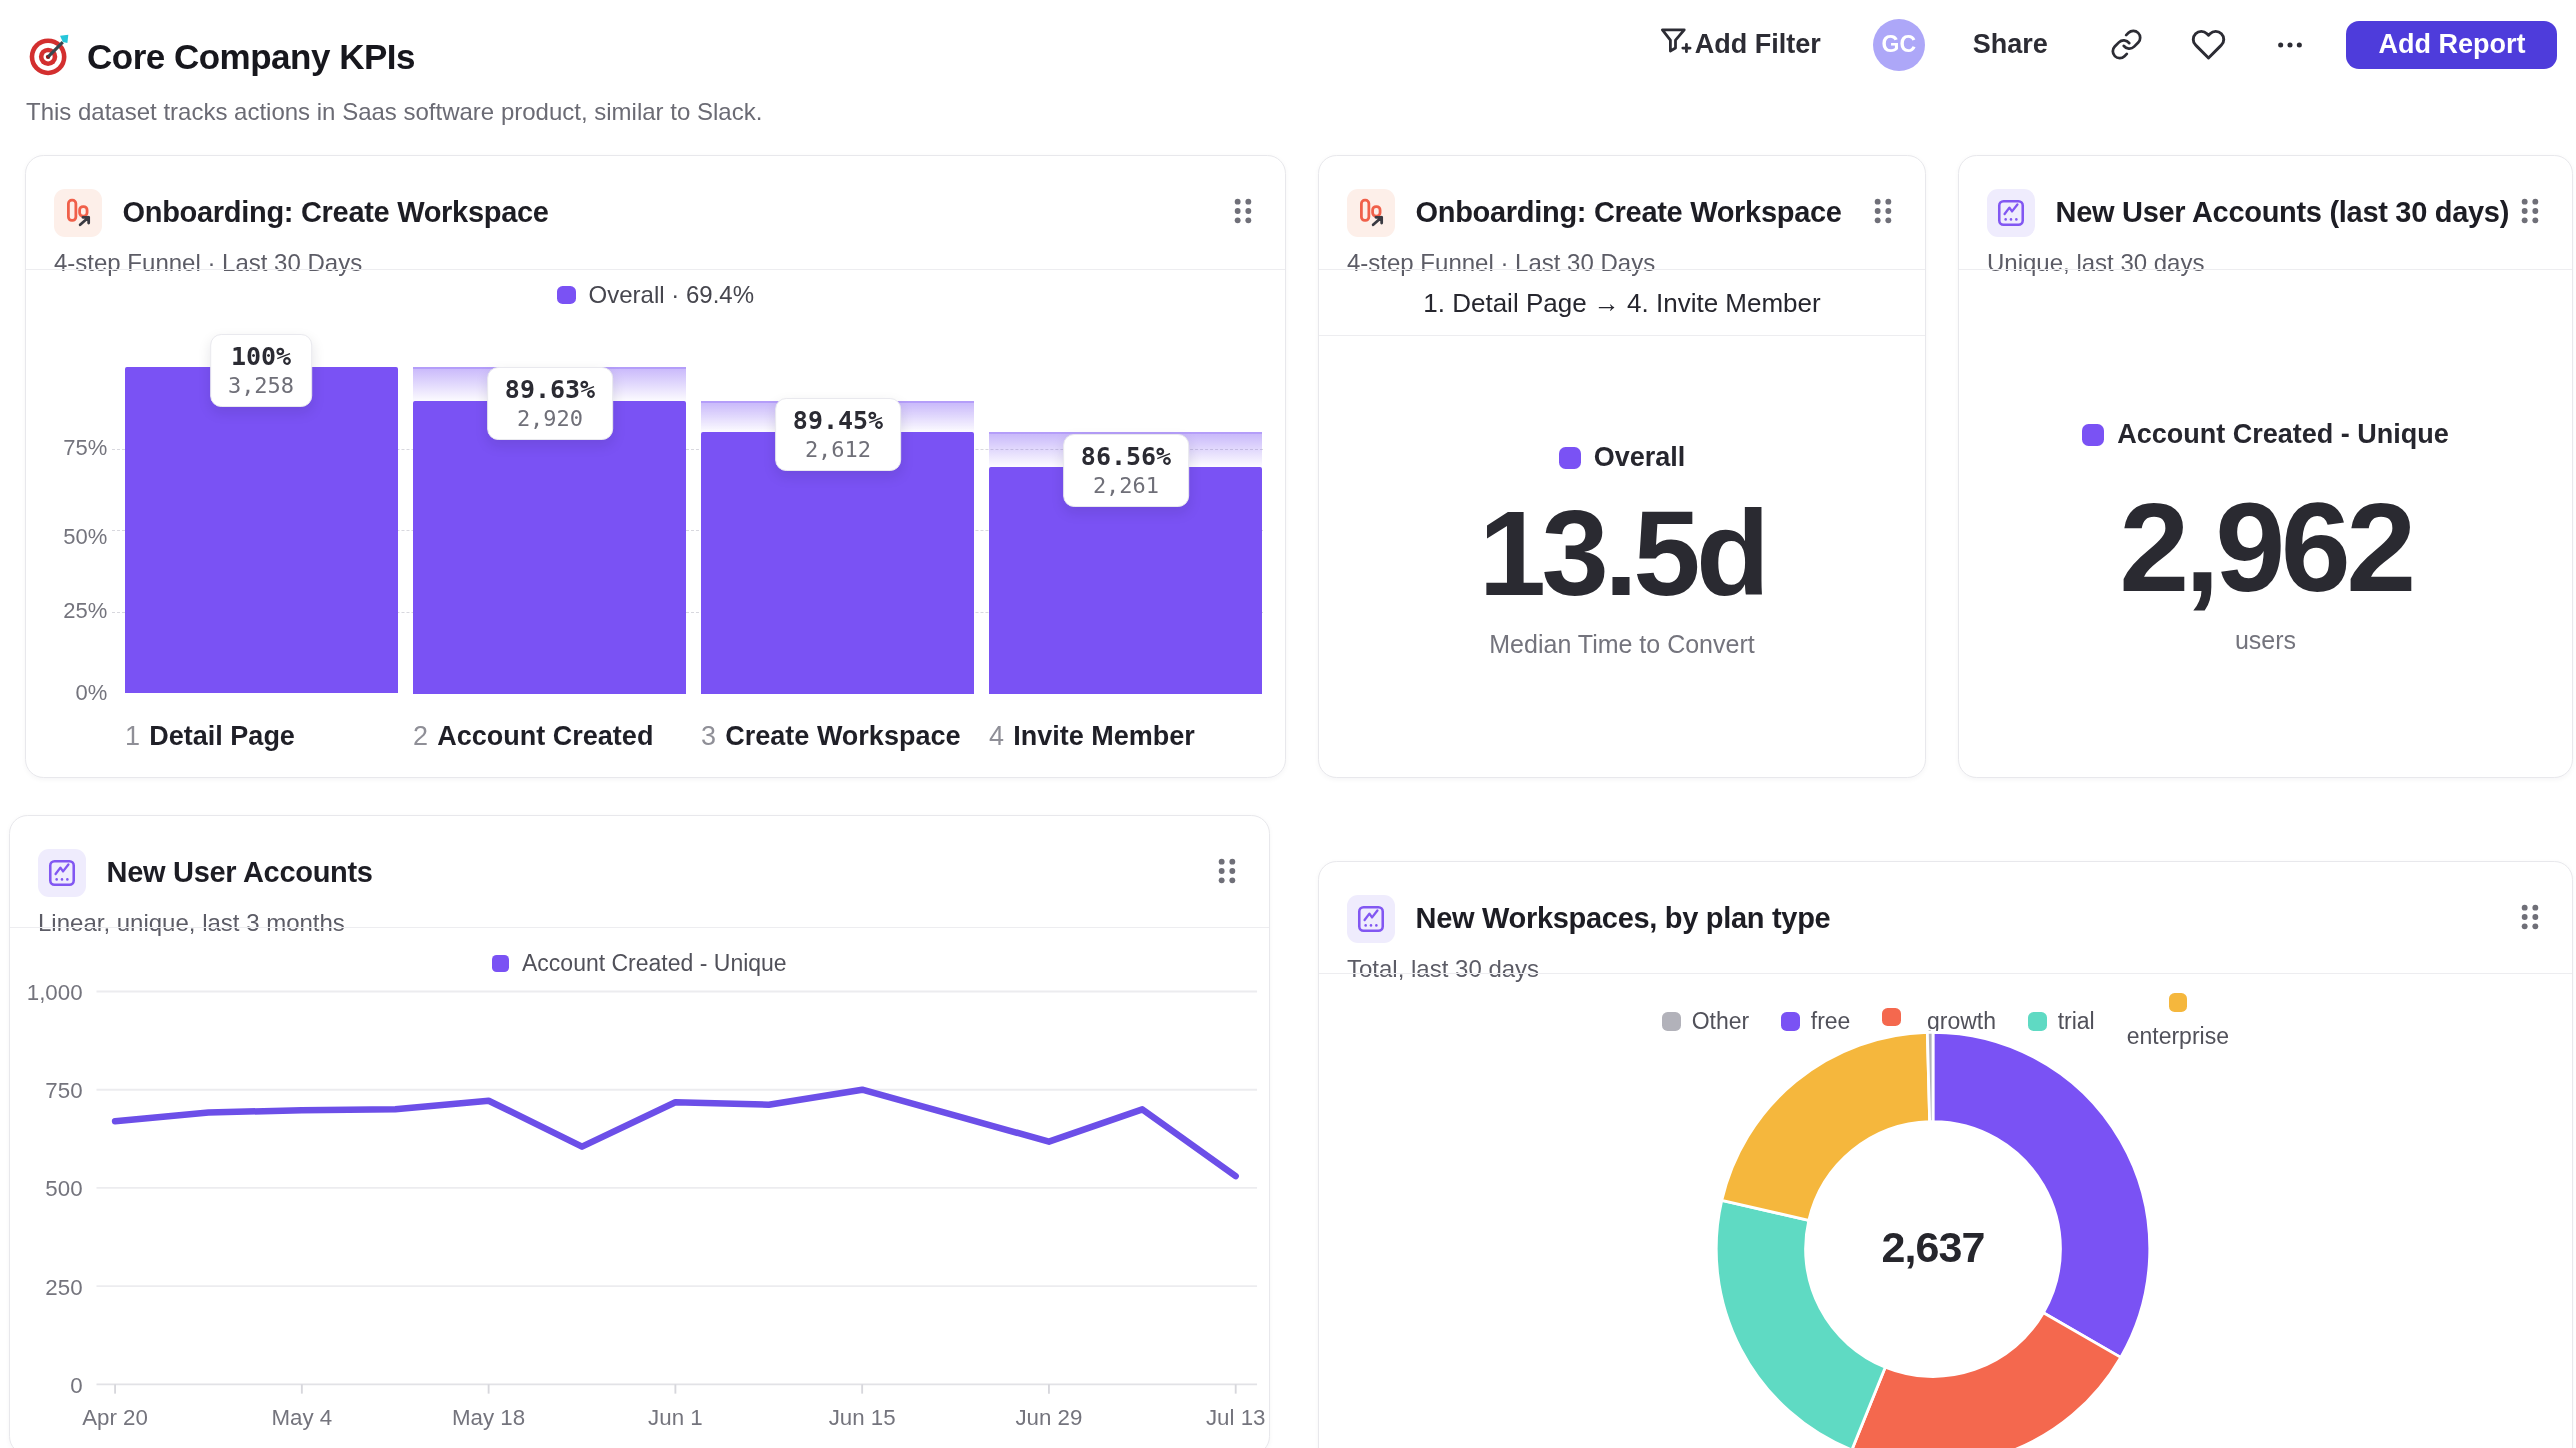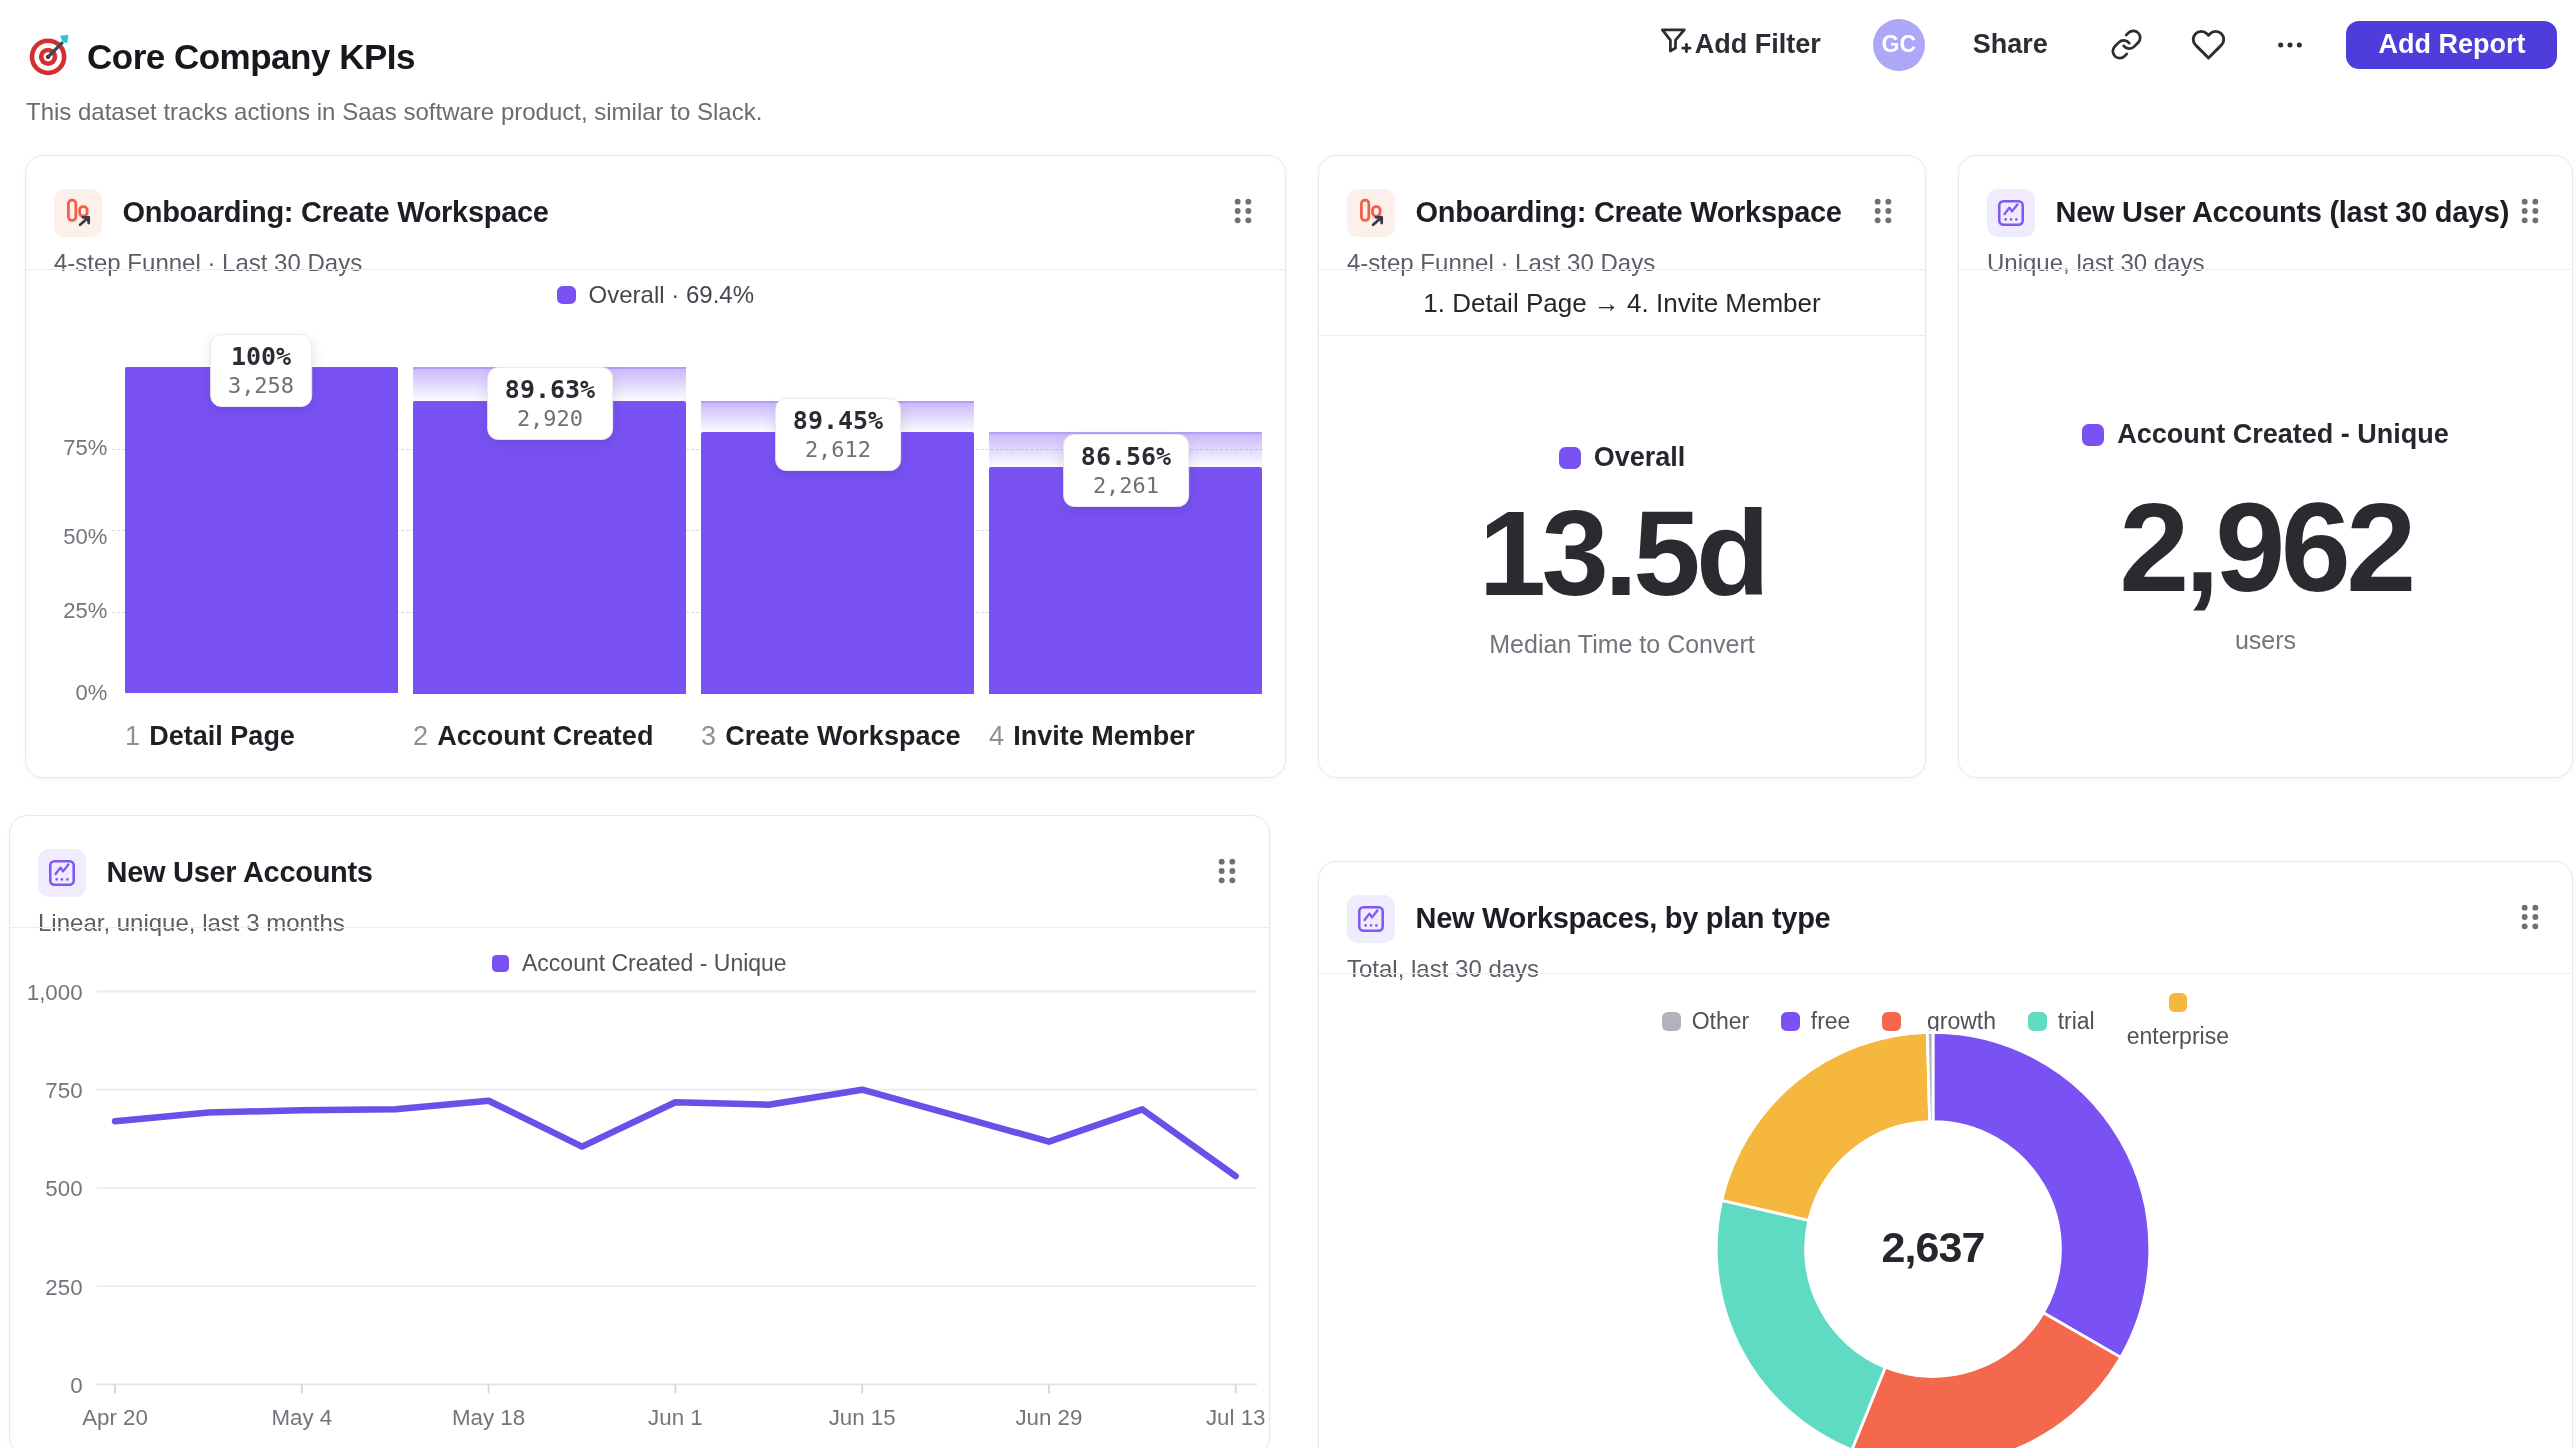--- a/index.html
+++ b/index.html
@@ -336,21 +336,21 @@
     <div class="card-div" style="top:111px;"></div>
     <div class="legend-row" id="donut-legend" style="top:131px; gap:32px;">
         <div style="display: flex; align-items: center; gap: 11px;">
           <div class="lg-sq" style="background: rgb(178, 178, 186);"></div>
           <span class="lg-txt" style="color: rgb(81, 81, 90); font-size: 23px;">Other</span>
         </div>
         <div style="display: flex; align-items: center; gap: 11px;">
           <div class="lg-sq" style="background: rgb(122, 82, 244);"></div>
           <span class="lg-txt" style="color: rgb(81, 81, 90); font-size: 23px;">free</span>
         </div>
-        <div style="display: flex; align-items: center; gap: 26px;">
+        <div style="display: flex; align-items: flex-start; gap: 26px;">
           <div class="lg-sq" style="background: rgb(244, 104, 78);"></div>
           <span class="lg-txt" style="color: rgb(81, 81, 90); font-size: 23px;">growth</span>
         </div>
         <div style="display: flex; align-items: center; gap: 11px;">
           <div class="lg-sq" style="background: rgb(95, 218, 195);"></div>
           <span class="lg-txt" style="color: rgb(81, 81, 90); font-size: 23px;">trial</span>
         </div>
         <div style="display: flex; align-items: center; gap: 11px; flex-direction: column;">
           <div class="lg-sq" style="background: rgb(245, 183, 61);"></div>
           <span class="lg-txt" style="color: rgb(81, 81, 90); font-size: 23px;">enterprise</span>

